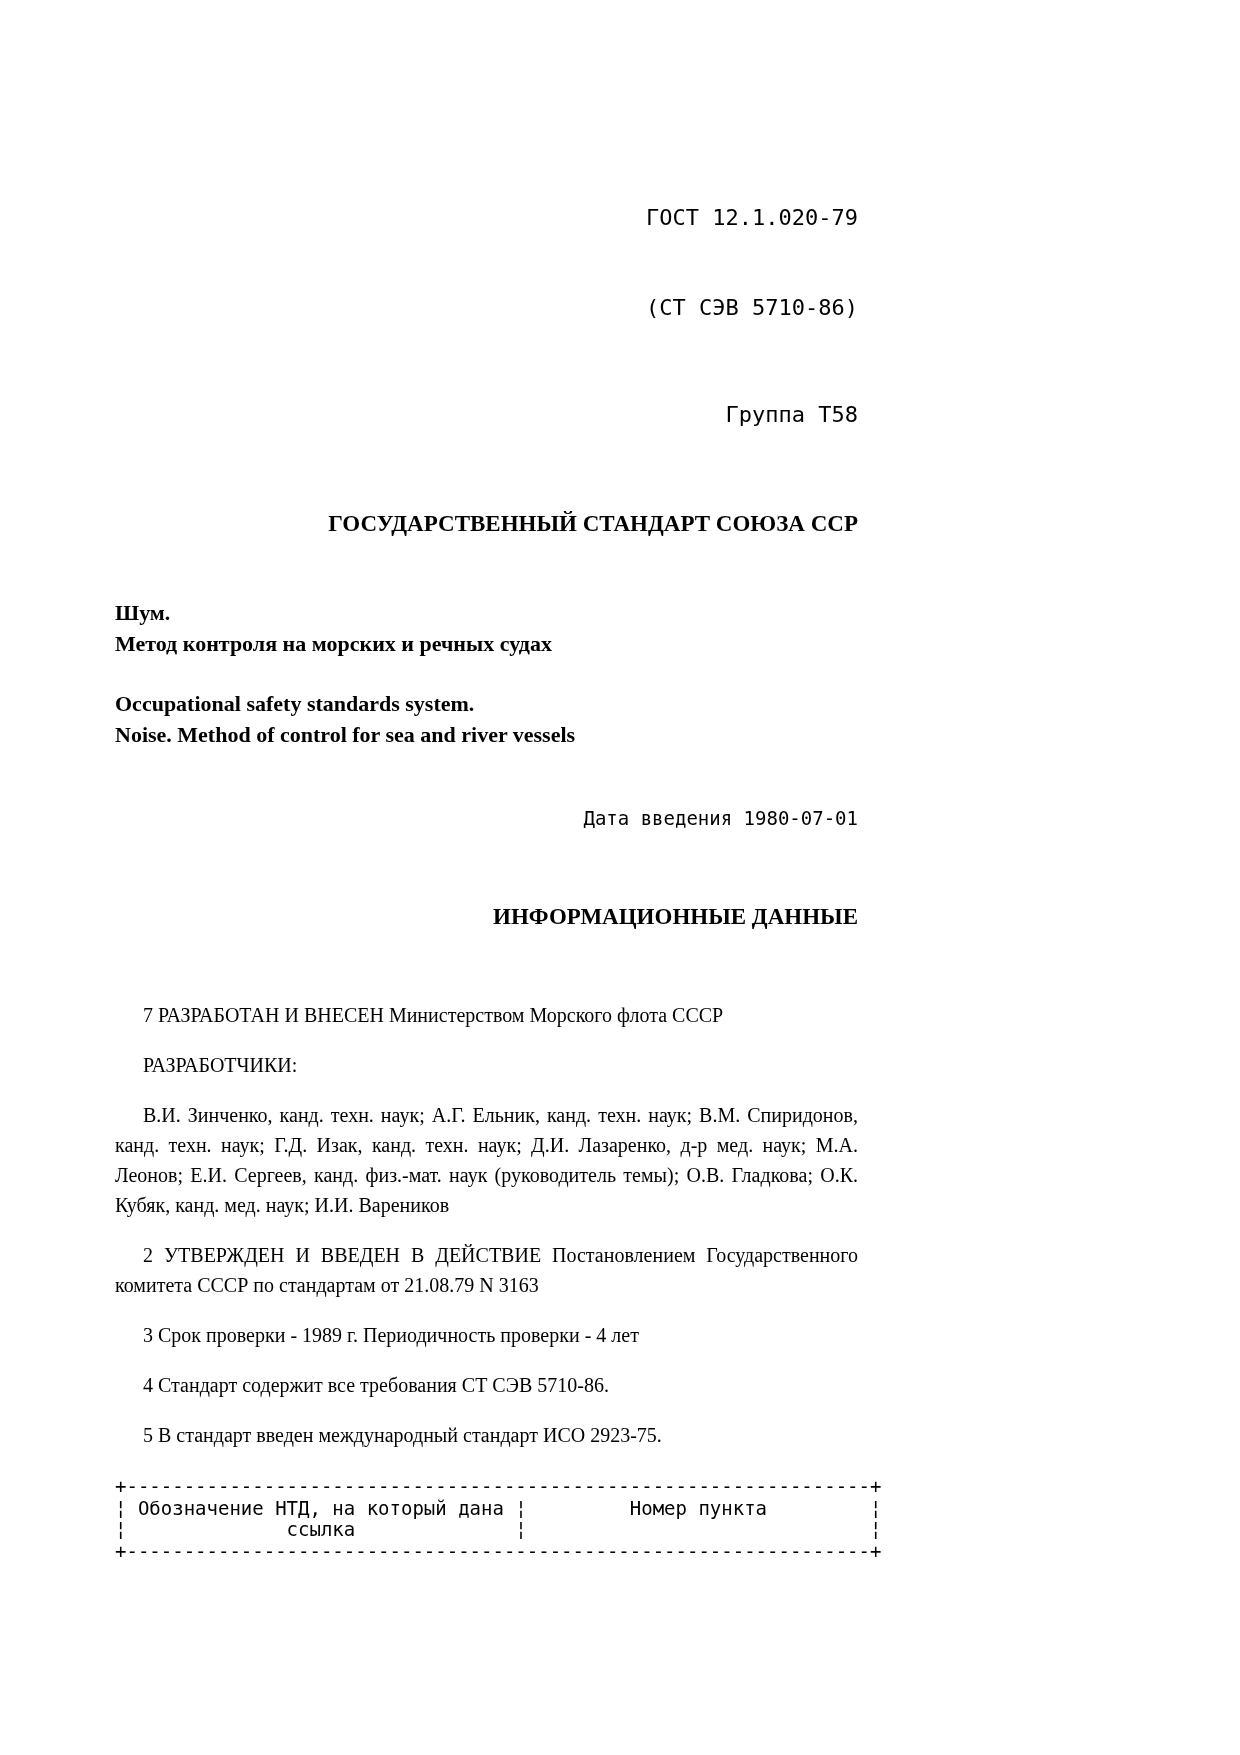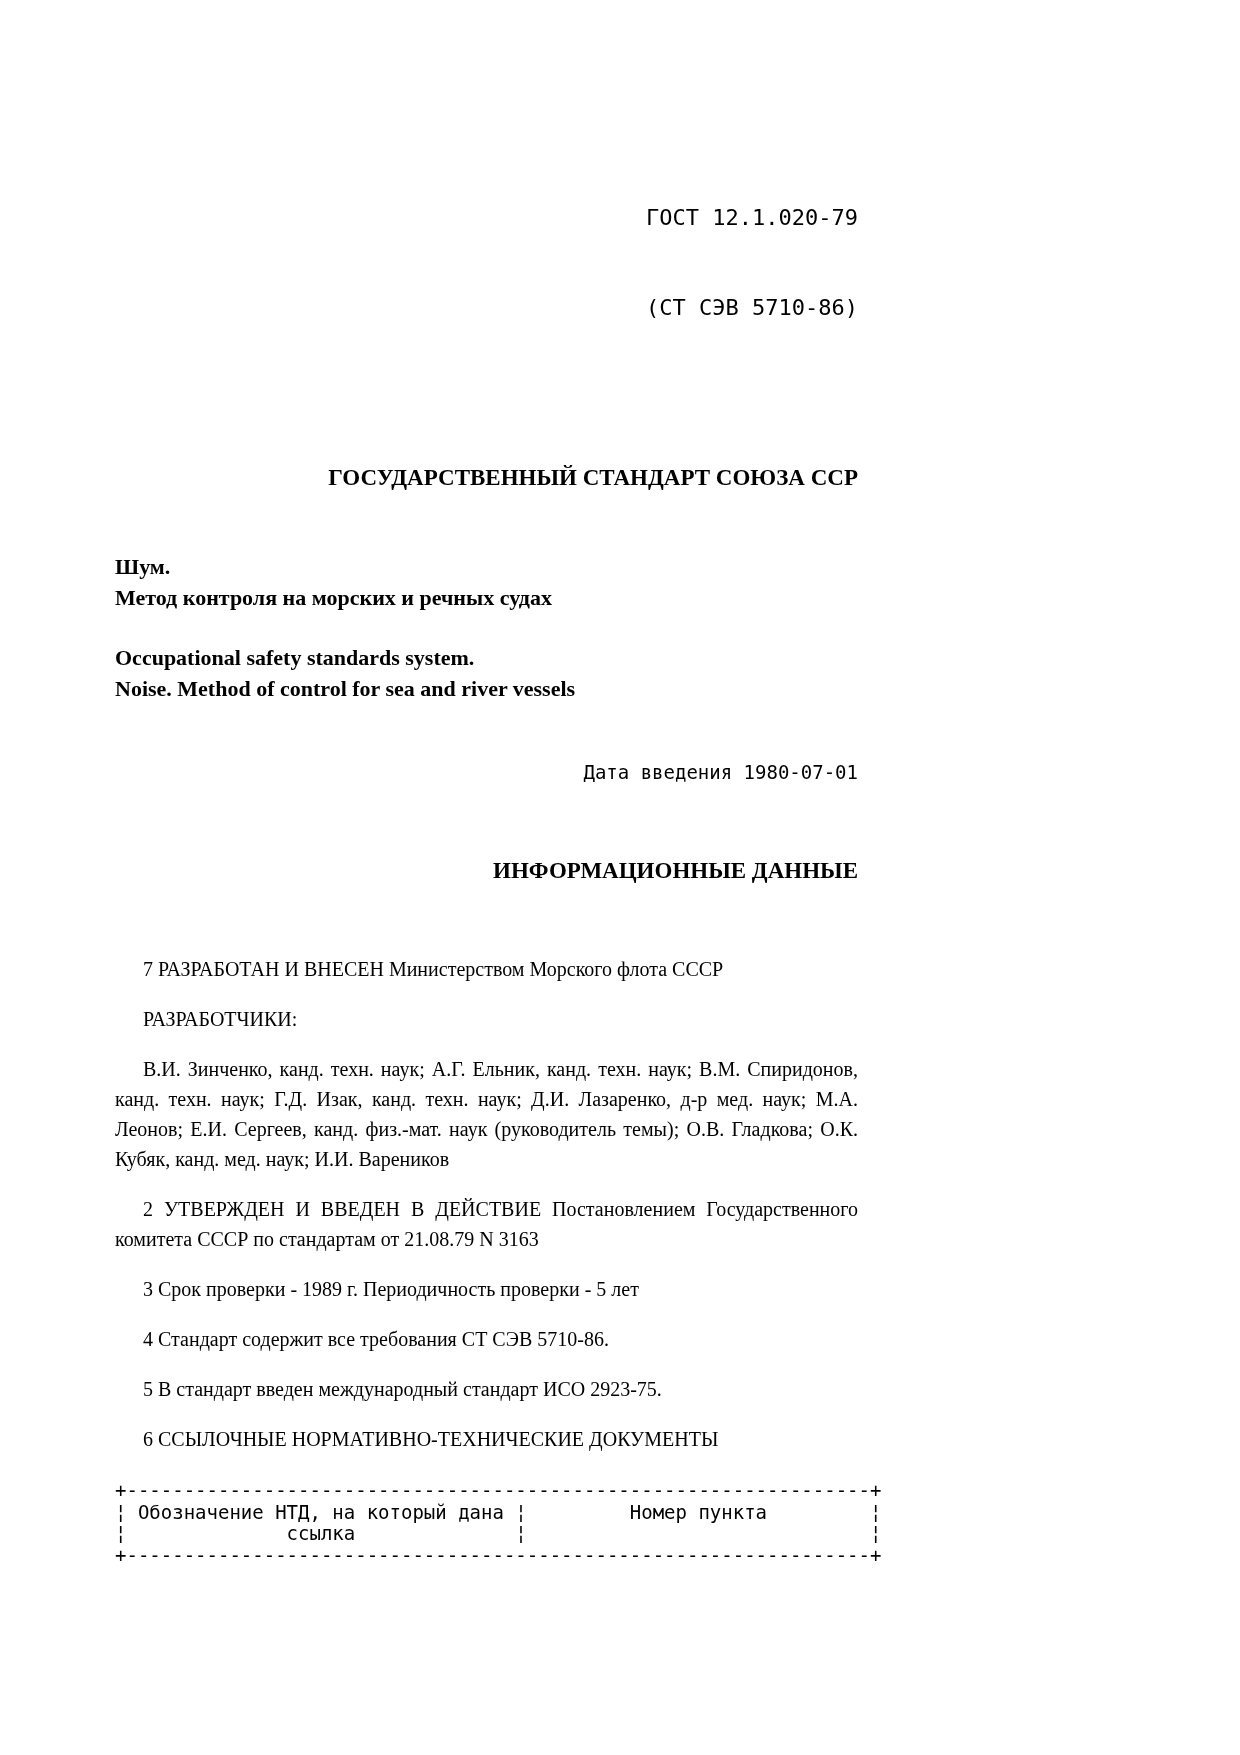--- a/index.html
+++ b/index.html
@@ -81,20 +81,21 @@
 </head>
 <body>
 
 <div class="page">
 
   <div class="header-block mono">
     <div>ГОСТ 12.1.020-79</div>
     <div>(СТ СЭВ 5710-86)</div>
   </div>
 
+  <div class="group-line mono">Группа Т58</div>
 
   <div class="title title-main">ГОСУДАРСТВЕННЫЙ СТАНДАРТ СОЮЗА ССР</div>
 
 
   <div class="subject subject-ru">
     <div>Шум.</div>
     <div>Метод контроля на морских и речных судах</div>
   </div>
 
   <div class="subject subject-en">
@@ -103,23 +104,22 @@
   </div>
 
   <div class="intro-date mono">Дата введения 1980-07-01</div>
 
   <div class="info-heading">ИНФОРМАЦИОННЫЕ ДАННЫЕ</div>
 
   <p class="info-item first">7 РАЗРАБОТАН И ВНЕСЕН Министерством Морского флота СССР</p>
   <p class="info-item">РАЗРАБОТЧИКИ:</p>
   <p class="info-item">В.И. Зинченко, канд. техн. наук; А.Г. Ельник, канд. техн. наук; В.М. Спиридонов, канд. техн. наук; Г.Д. Изак, канд. техн. наук; Д.И. Лазаренко, д-р мед. наук; М.А. Леонов; Е.И. Сергеев, канд. физ.-мат. наук (руководитель темы); О.В. Гладкова; О.К. Кубяк, канд. мед. наук; И.И. Вареников</p>
   <p class="info-item">2 УТВЕРЖДЕН И ВВЕДЕН В ДЕЙСТВИЕ Постановлением Государственного комитета СССР по стандартам от 21.08.79 N 3163</p>
-  <p class="info-item">3 Срок проверки - 1989 г. Периодичность проверки - 5 лет</p>
+  <p class="info-item">3 Срок проверки - 1989 г. Периодичность проверки - 4 лет</p>
   <p class="info-item">4 Стандарт содержит все требования СТ СЭВ 5710-86.</p>
   <p class="info-item">5 В стандарт введен международный стандарт ИСО 2923-75.</p>
-  <p class="info-item">6 ССЫЛОЧНЫЕ НОРМАТИВНО-ТЕХНИЧЕСКИЕ ДОКУМЕНТЫ</p>
 
   <pre class="ascii-table">+-----------------------------------------------------------------+
 ¦ Обозначение НТД, на который дана ¦         Номер пункта         ¦
 ¦              ссылка              ¦                              ¦
 +-----------------------------------------------------------------+</pre>
 
 </div>
 
 </body></html>

